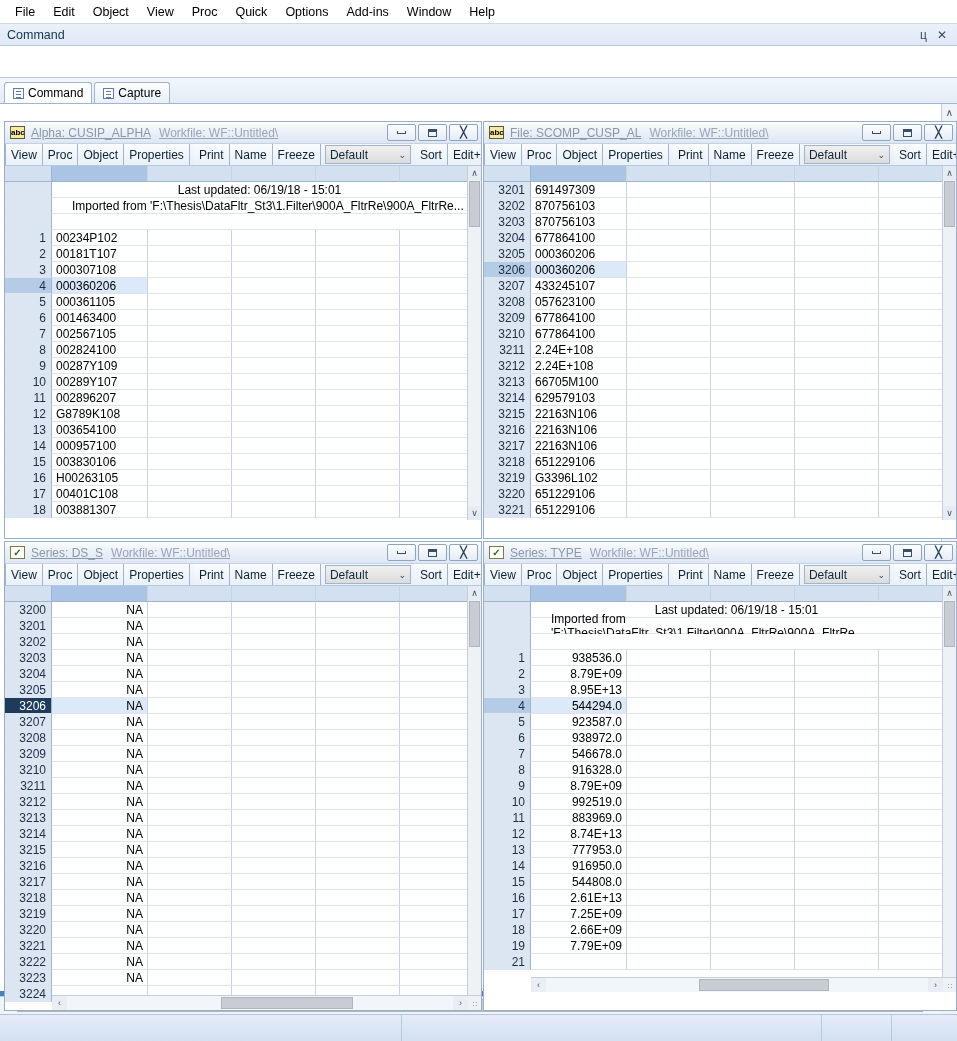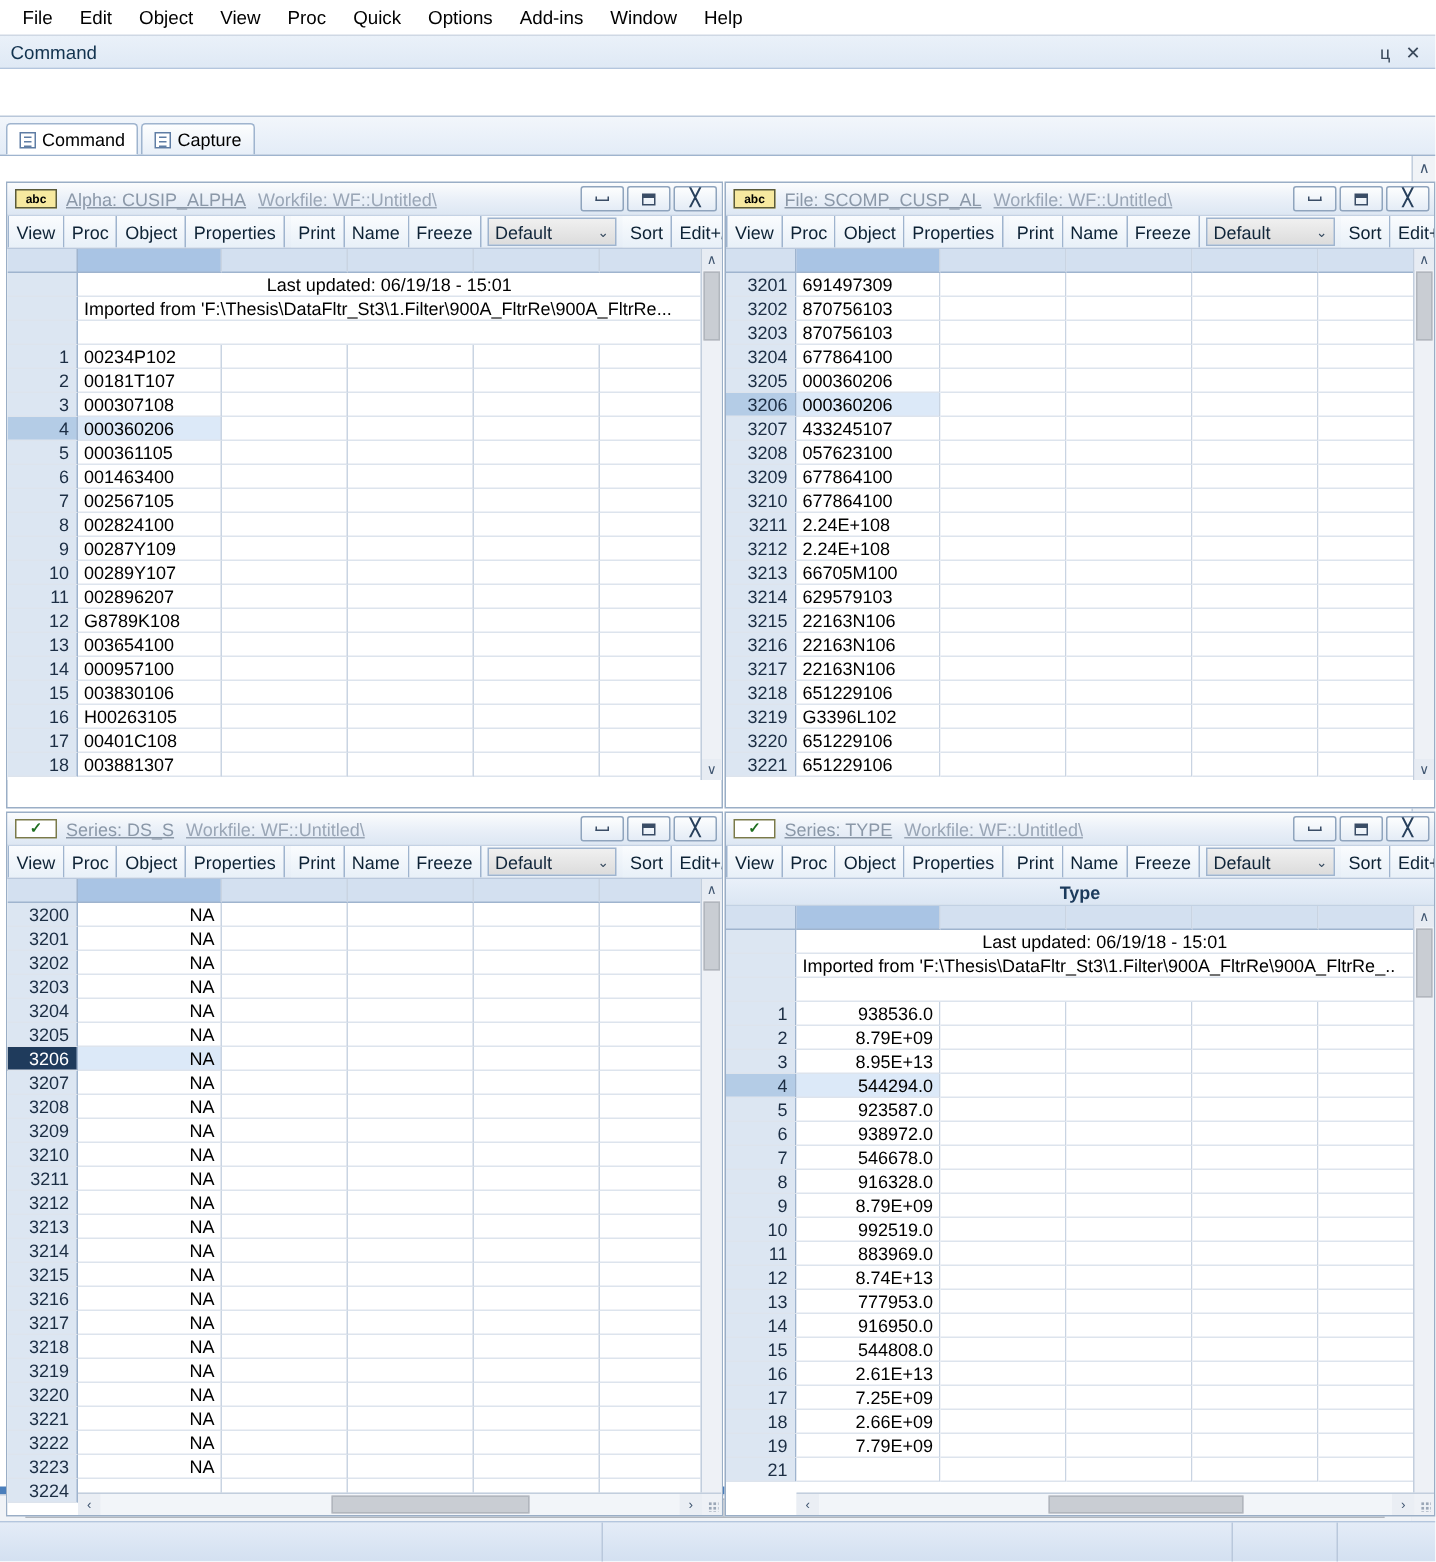--- a/index.html
+++ b/index.html
@@ -78,21 +78,21 @@
   
   .win { position: absolute; background: #ffffff; border: 1px solid #9aaec6; }
   .win-title {
     height: 22px;
     background: linear-gradient(to bottom, #fbfcfd 0%, #eaf0f8 50%, #dde7f3 100%);
     display: flex; align-items: center; padding-left: 5px;
     border-bottom: 1px solid #c4d2e4;
     overflow: hidden;
   }
   .win-ico {
-    width: 28px; height: 13px; flex: 0 0 auto; margin-right: 6px;
+    width: 15px; height: 13px; flex: 0 0 auto; margin-right: 6px;
     border: 1px solid #5a5a3a; background: #f7e9a0;
     font-size: 8px; line-height: 11px; text-align: center; color: #000;
     font-family: "Liberation Sans", sans-serif; font-weight: bold;
   }
   .win-ico.series {
     background: #ffffff; border: 1px solid #7a7a4a; color: #1f6f1f;
     font-size: 10px; line-height: 11px;
   }
   .win-title .ttxt { font-size: 12px; color: #8b98a8; white-space: nowrap; text-decoration: underline; }
   .win-title .wf { color: #9aa6b6; margin-left: 8px; }
@@ -153,21 +153,21 @@
   .c-val { width: 96px; flex: 0 0 auto; padding: 0 4px; background: #fff; }
   .c-val.right { justify-content: flex-end; }
   .c-val.sel { background: #dce9f8; }
   .c-blank { width: 84px; flex: 0 0 auto; background: #fff; }
   .srow.hdr .c-idx { background: #d3e0f0; border-bottom: 1px solid #9fb4ce; }
   .srow.hdr .c-val { background: #a9c4e4; border-bottom: 1px solid #9fb4ce; }
   .srow.hdr .c-blank { background: #d3e0f0; border-bottom: 1px solid #9fb4ce; }
   .srow.meta .c-idx { background: #dce6f2; }
   .srow.meta .c-span {
     flex: 1 1 auto; background: #fff; display: flex; align-items: center;
-    font-size: 12px; border-bottom: 1px solid #dde4ed; padding-left: 4px;
+    font-size: 12px; border-bottom: 1px solid #dde4ed; padding-left: 20px;
   }
   .srow.meta .c-span.ctr { justify-content: center; padding-left: 0; }
 
   
   .vscroll {
     position: absolute; right: 0; top: 0; bottom: 0; width: 14px;
     background: #eef1f6; border-left: 1px solid #c2cedd;
   }
   .vscroll .arr {
     height: 14px; display: flex; align-items: center; justify-content: center;
@@ -988,21 +988,20 @@
           <div class="tbb">Freeze</div>
           <div class="tbsep"></div>
           <div class="tb-sel">
             <span>Default</span>
             <span class="cv">⌄</span>
           </div>
           <div class="tbsep"></div>
           <div class="tbb">Sort</div>
           <div class="tbb">Edit+/-</div>
         </div>
-        <div class="win-banner">Type</div>
         <div class="sheet" style="height: 406px;">
           <div style="position: absolute; inset: 0px 14px 0px 0px; overflow: hidden;">
             <div class="srow hdr">
               <div class="cell c-idx"></div>
               <div class="cell c-val"></div>
               <div class="cell c-blank"></div>
               <div class="cell c-blank"></div>
               <div class="cell c-blank"></div>
               <div class="cell c-blank"></div>
             </div>

